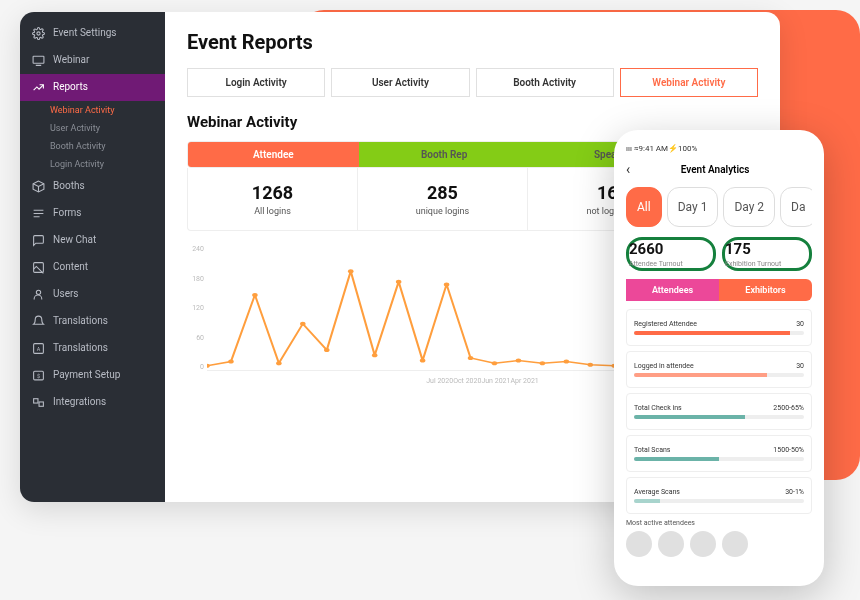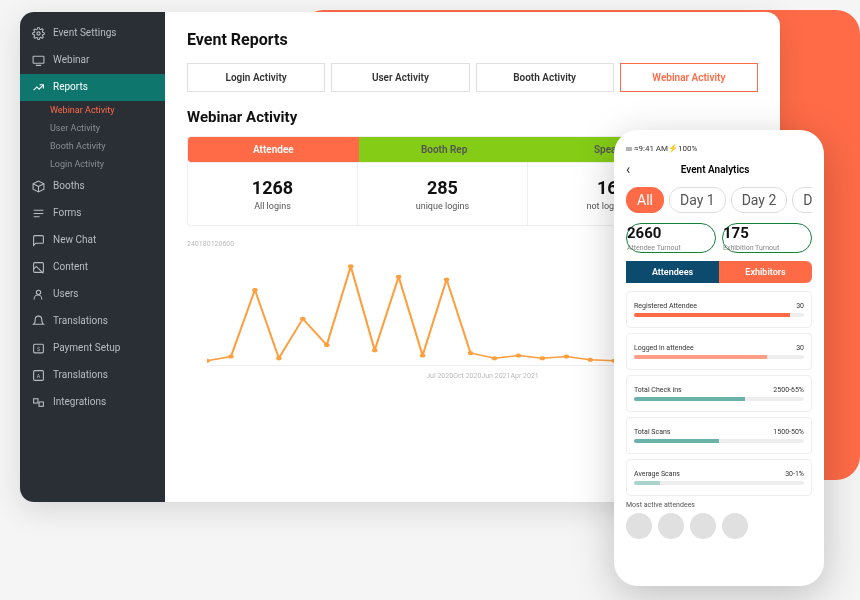--- a/index.html
+++ b/index.html
@@ -1,62 +1,62 @@
 <!DOCTYPE html>
 <html><head>
 <meta charset="utf-8">
 <style>
 *{box-sizing:border-box;margin:0;padding:0;font-family:-apple-system,BlinkMacSystemFont,"Segoe UI",Roboto,sans-serif}
 body{background:#f5f5f5;width:860px;height:600px;overflow:hidden;position:relative}
 .orange-bg{position:absolute;right:0;top:10px;width:560px;height:470px;background:#FF6B47;border-radius:24px}
 .dashboard{position:absolute;left:20px;top:12px;width:760px;height:490px;background:#fff;border-radius:14px;display:flex;box-shadow:0 8px 30px rgba(0,0,0,0.12);overflow:hidden}
 .sidebar{width:145px;background:#2A2E35;color:#B8BCC5;font-size:10px;padding:8px 0;overflow:hidden}
 .side-item{display:flex;gap:8px;padding:7px 12px;cursor:pointer}
-.side-item.active{background:#0f766e;color:#fff}
+.side-item.active{background:#701a75;color:#fff}
 .side-item .ic{width:13px;height:13px;display:flex;align-items:center;justify-content:center;flex-shrink:0}
 .side-sub{padding:4px 12px 4px 30px;font-size:9px;color:#8a8e96;cursor:pointer}
 .side-sub.sub-active{color:#FF6B47}
 .main{flex:1;padding:18px 22px;overflow:hidden}
-.title{font-size:16px;font-weight:700;color:#111;margin-bottom:14px}
+.title{font-size:20px;font-weight:700;color:#111;margin-bottom:14px}
 .tabs{display:flex;gap:6px;margin-bottom:16px}
 .tab{flex:1;padding:8px 6px;border:1px solid #e0e0e0;background:#fff;font-size:10px;font-weight:600;text-align:center;cursor:pointer;color:#333}
 .tab.active{border-color:#FF6B47;color:#FF6B47}
 .section-title{font-size:15px;font-weight:700;color:#111;margin-bottom:10px}
 .seg-row{display:flex;border:1px solid #eee;border-radius:4px;overflow:hidden;margin-bottom:0}
 .seg{flex:1;padding:7px 4px;font-size:10px;font-weight:600;text-align:center;background:#84cc16;color:#555;cursor:pointer}
 .seg.active{background:#FF6B47;color:#fff}
 .stat-row{display:flex;border:1px solid #eee;border-top:none;border-radius:0 0 4px 4px;margin-bottom:14px}
 .stat{flex:1;padding:14px 6px;text-align:center;border-right:1px solid #eee}
 .stat:last-child{border-right:none}
 .stat-num{font-size:18px;font-weight:700;color:#111}
 .stat-lbl{font-size:9px;color:#555;margin-top:3px}
 .chart-title{font-size:10px;color:#555;margin-bottom:4px}
 .chart-area{position:relative;height:140px;display:flex}
-.y-axis{width:20px;display:flex;flex-direction:row;justify-content:space-between;font-size:7px;color:#bbb;text-align:right;padding-right:3px;padding-bottom:14px}
+.y-axis{width:20px;display:flex;flex-direction:column;justify-content:space-between;font-size:7px;color:#bbb;text-align:right;padding-right:3px;padding-bottom:14px}
 .chart-body{flex:1;position:relative}
 .chart-body svg{width:100%;height:126px}
 .x-axis{display:flex;justify-content:center;font-size:7px;color:#bbb;margin-top:2px;padding:0 4px}
 .pie-card{position:absolute;right:16px;bottom:18px;width:120px;height:140px;background:#fff;border:1px solid #eee;border-radius:6px;display:flex;align-items:center;justify-content:center;overflow:hidden}
 .live-box{position:absolute;right:22px;top:132px;border:1px solid #e0e0e0;border-radius:4px;padding:3px 8px;font-size:9px;color:#999;background:#fff}
 
 .phone{position:absolute;right:36px;top:130px;width:210px;height:456px;background:#fff;border-radius:24px;box-shadow:0 10px 40px rgba(0,0,0,0.22);padding:14px 12px;overflow:hidden}
 .phone-status{display:flex;justify-content:flex-start;font-size:8px;color:#333;margin-bottom:8px}
 .phone-head{display:flex;align-items:center;gap:8px;margin-bottom:10px}
 .phone-back{font-size:14px;color:#333;cursor:pointer}
 .phone-title{flex:1;text-align:center;font-size:10px;font-weight:600}
 .chip-row{display:flex;gap:5px;margin-bottom:10px;overflow:hidden}
-.chip{padding:4px 10px;border:1px solid #ddd;border-radius:12px;font-size:14px;color:#555;cursor:pointer;white-space:nowrap}
+.chip{padding:12px 10px;border:1px solid #ddd;border-radius:12px;font-size:12px;color:#555;cursor:pointer;white-space:nowrap}
 .chip.active{background:#FF6B47;border-color:#FF6B47;color:#fff}
 .kpi-row{display:flex;gap:6px;margin-bottom:8px}
-.kpi{flex:1;border:1px solid #15803d;border-radius:16px;padding:0}
+.kpi{flex:1;border:3px solid #15803d;border-radius:16px;padding:0}
 .kpi-num{font-size:15px;font-weight:700;color:#111}
 .kpi-lbl{font-size:7px;color:#888;margin-top:2px}
 .tab-pill{display:flex;background:#FF6B47;border-radius:6px;margin-bottom:8px}
 .tab-pill div{flex:1;text-align:center;padding:6px;font-size:9px;font-weight:600;color:#fff;cursor:pointer}
-.tab-pill div.active{background:#0c4a6e}
+.tab-pill div.active{background:#ec4899}
 .metric{border:1px solid #eee;border-radius:4px;padding:10px 7px;margin-bottom:5px}
 .metric-top{display:flex;justify-content:space-between;font-size:7px;color:#333;margin-bottom:3px}
 .metric-bar{height:4px;background:#eee;border-radius:2px;overflow:hidden}
 .metric-fill{height:100%}
 .most-active{font-size:7px;color:#555;margin:4px 0}
 .circles{display:flex;gap:6px}
 .circles div{width:26px;height:26px;background:#e0e0e0;border-radius:50%}
 </style>
 </head>
 <body>
@@ -145,34 +145,34 @@
         <span class="ic">
           <svg viewBox="0 0 24 24" width="13" height="13" fill="none" stroke="currentColor" stroke-width="2">
             <path d="M18 8a6 6 0 1 0-12 0c0 7-3 9-3 9h18s-3-2-3-9"></path>
           </svg>
         </span>
         <span>Translations</span>
       </div>
     <div class="side-item">
         <span class="ic">
           <svg viewBox="0 0 24 24" width="13" height="13" fill="none" stroke="currentColor" stroke-width="2">
+            <rect x="3" y="3" width="18" height="18" rx="2"></rect>
+            <text x="12" y="16" font-size="10" text-anchor="middle" fill="currentColor" stroke="none">A</text>
+          </svg>
+        </span>
+        <span>Translations</span>
+      </div>
+    <div class="side-item">
+        <span class="ic">
+          <svg viewBox="0 0 24 24" width="13" height="13" fill="none" stroke="currentColor" stroke-width="2">
             <rect x="3" y="4" width="18" height="16" rx="2"></rect>
             <text x="12" y="16" font-size="10" text-anchor="middle" fill="currentColor" stroke="none">$</text>
           </svg>
         </span>
         <span>Payment Setup</span>
-      </div>
-    <div class="side-item">
-        <span class="ic">
-          <svg viewBox="0 0 24 24" width="13" height="13" fill="none" stroke="currentColor" stroke-width="2">
-            <rect x="3" y="3" width="18" height="18" rx="2"></rect>
-            <text x="12" y="16" font-size="10" text-anchor="middle" fill="currentColor" stroke="none">A</text>
-          </svg>
-        </span>
-        <span>Translations</span>
       </div>
     <div class="side-item">
         <span class="ic">
           <svg viewBox="0 0 24 24" width="13" height="13" fill="none" stroke="currentColor" stroke-width="2">
             <rect x="3" y="5" width="8" height="8"></rect>
             <rect x="13" y="11" width="8" height="8"></rect>
           </svg>
         </span>
         <span>Integrations</span>
       </div>

